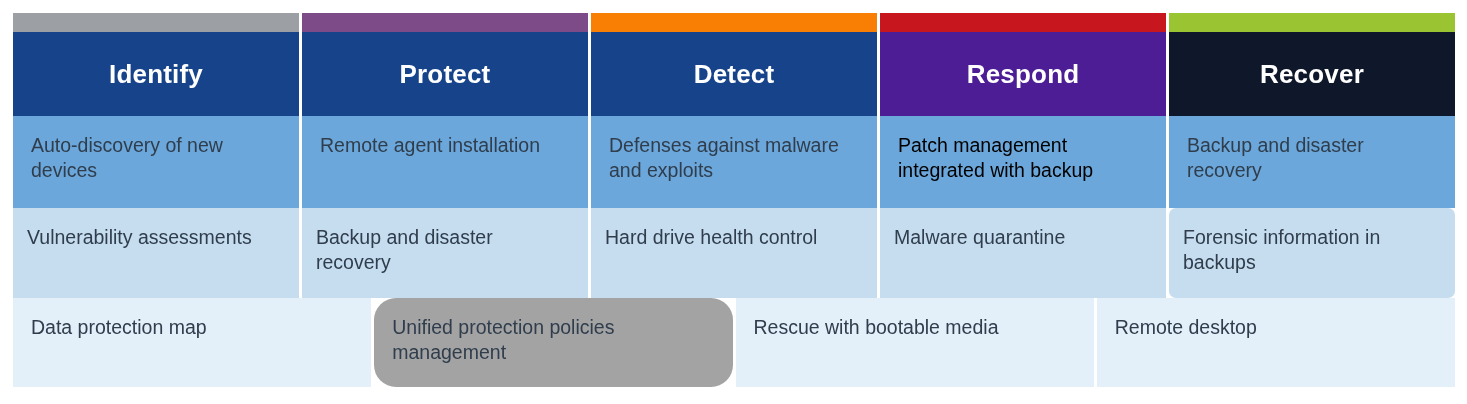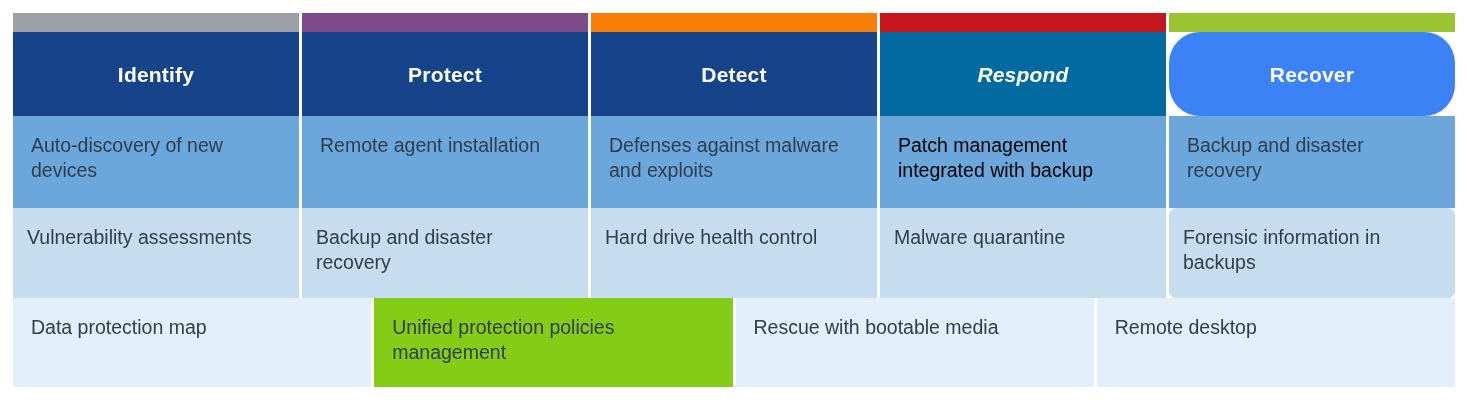--- a/index.html
+++ b/index.html
@@ -51,21 +51,21 @@
     height: 100%;
     margin-right: 3px;
     background: #17438b;
     display: flex;
     align-items: center;
     justify-content: center;
   }
   .header-cell:last-child { margin-right: 0; }
   .header-label {
     color: #ffffff;
-    font-size: 21px;
+    font-size: 26px;
     font-weight: bold;
     letter-spacing: 0.2px;
     line-height: 1;
     white-space: nowrap;
   }
 
   
   .body-row {
     display: flex;
     width: 100%;
@@ -114,24 +114,24 @@
   <div class="header-row">
     <div class="header-cell" style="background: rgb(23, 67, 139);">
       <span class="header-label">Identify</span>
     </div>
     <div class="header-cell" style="background: rgb(23, 67, 139);">
       <span class="header-label">Protect</span>
     </div>
     <div class="header-cell" style="background: rgb(23, 67, 139);">
       <span class="header-label">Detect</span>
     </div>
-    <div class="header-cell" style="background: #0369a1; font-style: italic;">
+    <div class="header-cell" style="background: #4c1d95;">
       <span class="header-label">Respond</span>
     </div>
-    <div class="header-cell" style="background: #3b82f6; border-radius: 31px;">
+    <div class="header-cell" style="background: #0f172a;">
       <span class="header-label">Recover</span>
     </div>
   </div>
 
   <div class="body-row r0">
     <div class="body-cell" style="background: rgb(107, 167, 218);">
         <span class="cell-text" style="color: rgb(47, 61, 76);">Auto-discovery of new devices</span>
       </div>
     <div class="body-cell" style="background: rgb(107, 167, 218);">
         <span class="cell-text" style="color: rgb(47, 61, 76);">Remote agent installation</span>
@@ -162,21 +162,21 @@
       </div>
     <div class="body-cell" style="background: rgb(198, 221, 240); border-radius: 7px;">
         <span class="cell-text" style="color: rgb(47, 61, 76);">Forensic information in backups</span>
       </div>
   </div>
 
   <div class="body-row r2">
     <div class="body-cell" style="background: rgb(227, 239, 249);">
         <span class="cell-text" style="color: rgb(47, 61, 76);">Data protection map</span>
       </div>
-    <div class="body-cell" style="background: #84cc16;">
+    <div class="body-cell" style="background: #a3a3a3; border-radius: 22px;">
         <span class="cell-text" style="color: rgb(47, 61, 76);">Unified protection policies management</span>
       </div>
     <div class="body-cell" style="background: rgb(227, 239, 249);">
         <span class="cell-text" style="color: rgb(47, 61, 76);">Rescue with bootable media</span>
       </div>
     <div class="body-cell" style="background: rgb(227, 239, 249);">
         <span class="cell-text" style="color: rgb(47, 61, 76);">Remote desktop</span>
       </div>
   </div>
 

